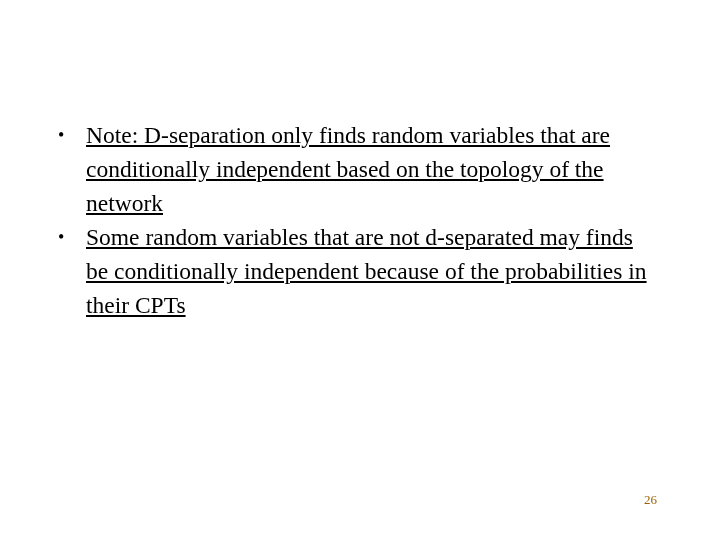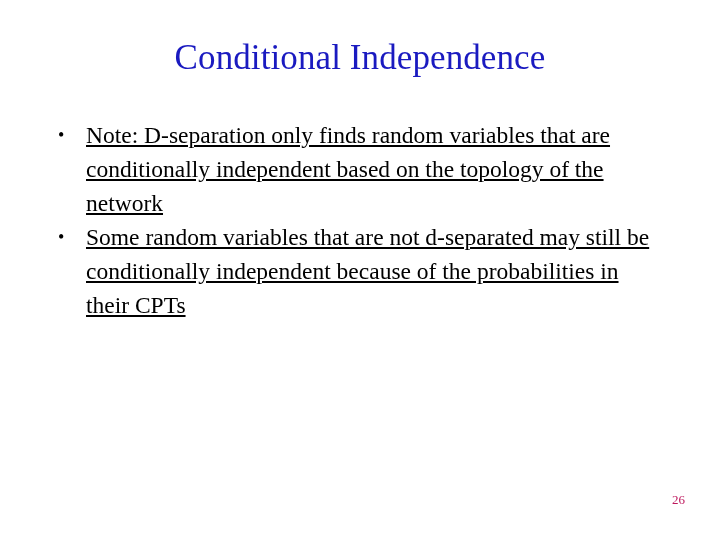--- a/index.html
+++ b/index.html
@@ -64,43 +64,42 @@
     font-size: 18px;
     color: #000000;
     text-align: left;
   }
   .bullet-text {
     display: block;
     text-decoration: underline;
   }
   .page-number {
     position: absolute;
-    left: 672px;
+    left: 644px;
     top: 492px;
     font-family: "Liberation Serif", "DejaVu Serif", serif;
     font-size: 13px;
     line-height: 16px;
-    color: #be185d;
+    color: #a16207;
   }
 </style>
 </head>
 <body>
 
 <div class="slide">
 
-  <div class="slide-title">Conditional Independence</div>
 
   <div class="body-block">
     <ul class="bullet-list">
       <li class="bullet-item">
         <span class="bullet-marker">•</span>
         <span class="bullet-text">Note: D-separation only finds random variables that are conditionally independent based on the topology of the network</span>
       </li>
       <li class="bullet-item">
         <span class="bullet-marker">•</span>
-        <span class="bullet-text">Some random variables that are not d-separated may still be conditionally independent because of the probabilities in their CPTs</span>
+        <span class="bullet-text">Some random variables that are not d-separated may finds be conditionally independent because of the probabilities in their CPTs</span>
       </li>
     </ul>
   </div>
 
   <div class="page-number">26</div>
 
 </div>
 
 </body></html>

